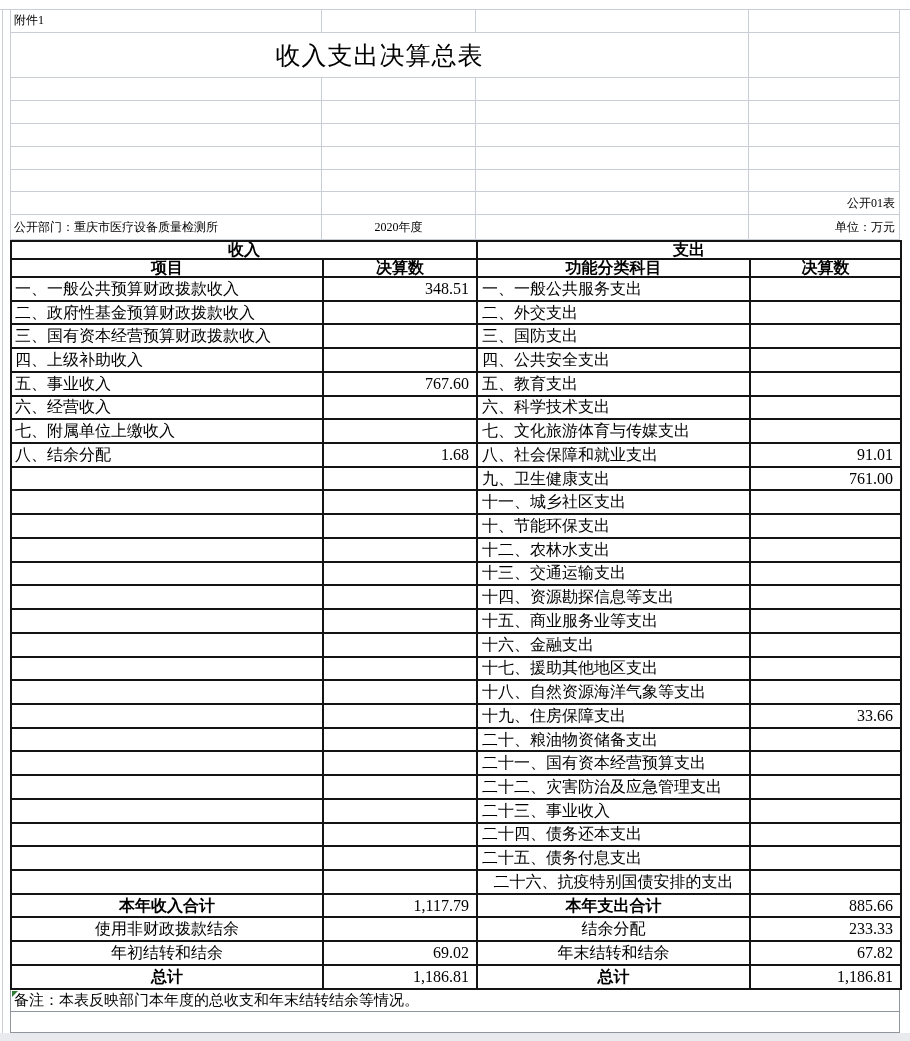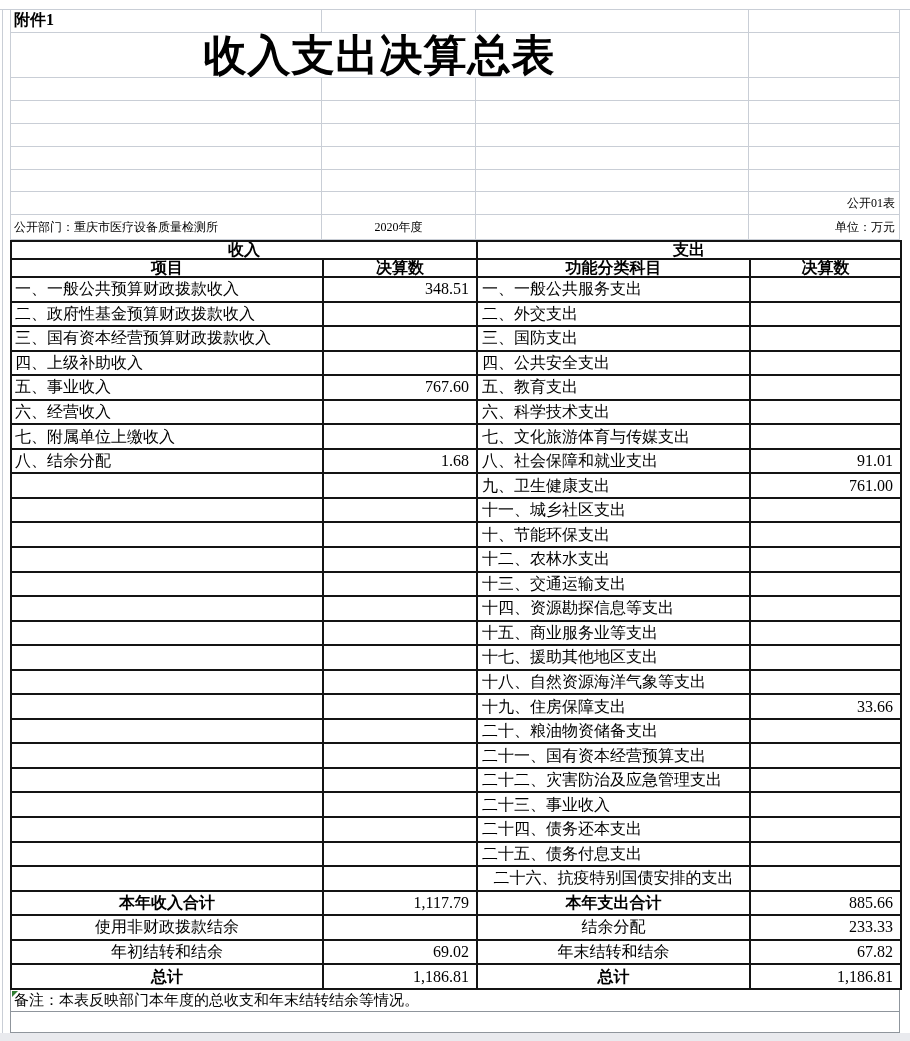--- a/index.html
+++ b/index.html
@@ -29,26 +29,26 @@
     grid-template-columns:311px 154px 273px 151px;
     grid-template-rows:24px 45px 23px 23px 23px 23px 22px 23px 25px;
     border-left:1px solid var(--grid-line);
   }
   .top-grid .c{
     border-right:1px solid var(--grid-line);
     border-bottom:1px solid var(--grid-line);
     overflow:hidden;white-space:nowrap;
     font-size:12px;line-height:22px;
   }
-  .c.attachment{font-weight:bold;font-size:16px;padding-left:3px;}
+  .c.attachment{font-weight:normal;font-size:12px;padding-left:3px;}
   .c.title-cell{
     grid-column:1 / span 3;
     display:flex;align-items:center;justify-content:center;
     font-family:"Liberation Sans","DejaVu Sans",sans-serif;
-    font-weight:bold;font-size:43px;letter-spacing:1px;
+    font-weight:normal;font-size:25px;letter-spacing:1px;
   }
   .c.right{text-align:right;padding-right:4px;}
   .c.center{text-align:center;}
   .c.dept{padding-left:3px;line-height:24px;}
   .c.year{line-height:24px;}
   .c.unit{line-height:24px;}
 
   
   .main-table{
     position:absolute;left:10px;top:240px;
@@ -249,20 +249,26 @@
       </tr>
       <tr>
         <td class="item"></td>
         <td class="num"></td>
         <td class="item-exp">十五、商业服务业等支出</td>
         <td class="num"></td>
       </tr>
       <tr>
         <td class="item"></td>
         <td class="num"></td>
+        <td class="item-exp">十六、金融支出</td>
+        <td class="num"></td>
+      </tr>
+      <tr>
+        <td class="item"></td>
+        <td class="num"></td>
         <td class="item-exp">十七、援助其他地区支出</td>
         <td class="num"></td>
       </tr>
       <tr>
         <td class="item"></td>
         <td class="num"></td>
         <td class="item-exp">十八、自然资源海洋气象等支出</td>
         <td class="num"></td>
       </tr>
       <tr>

